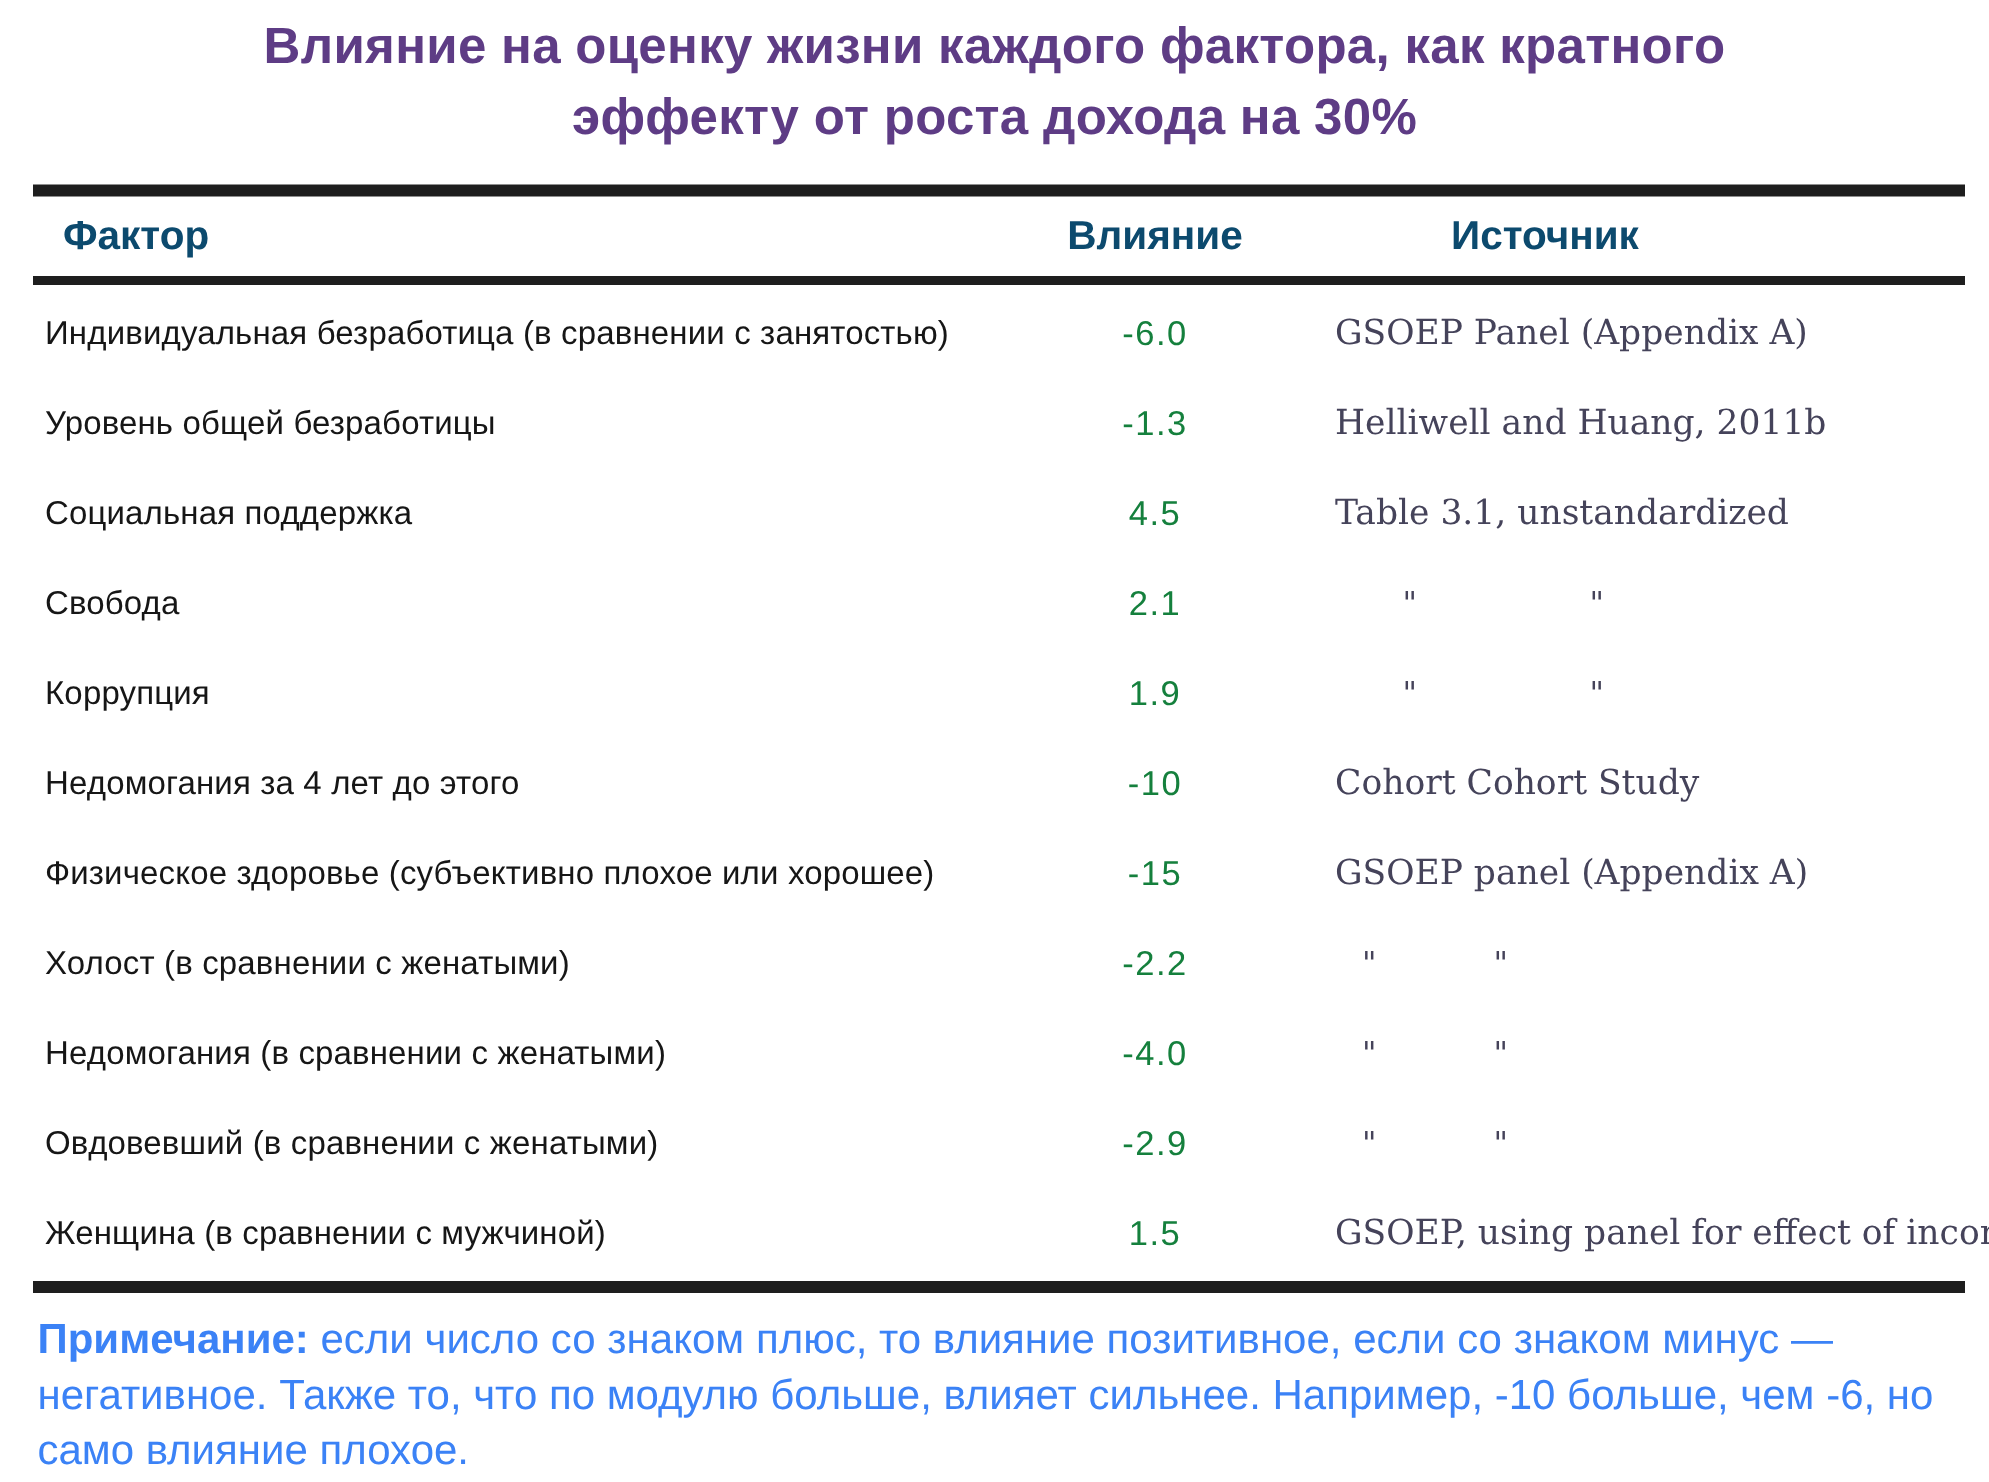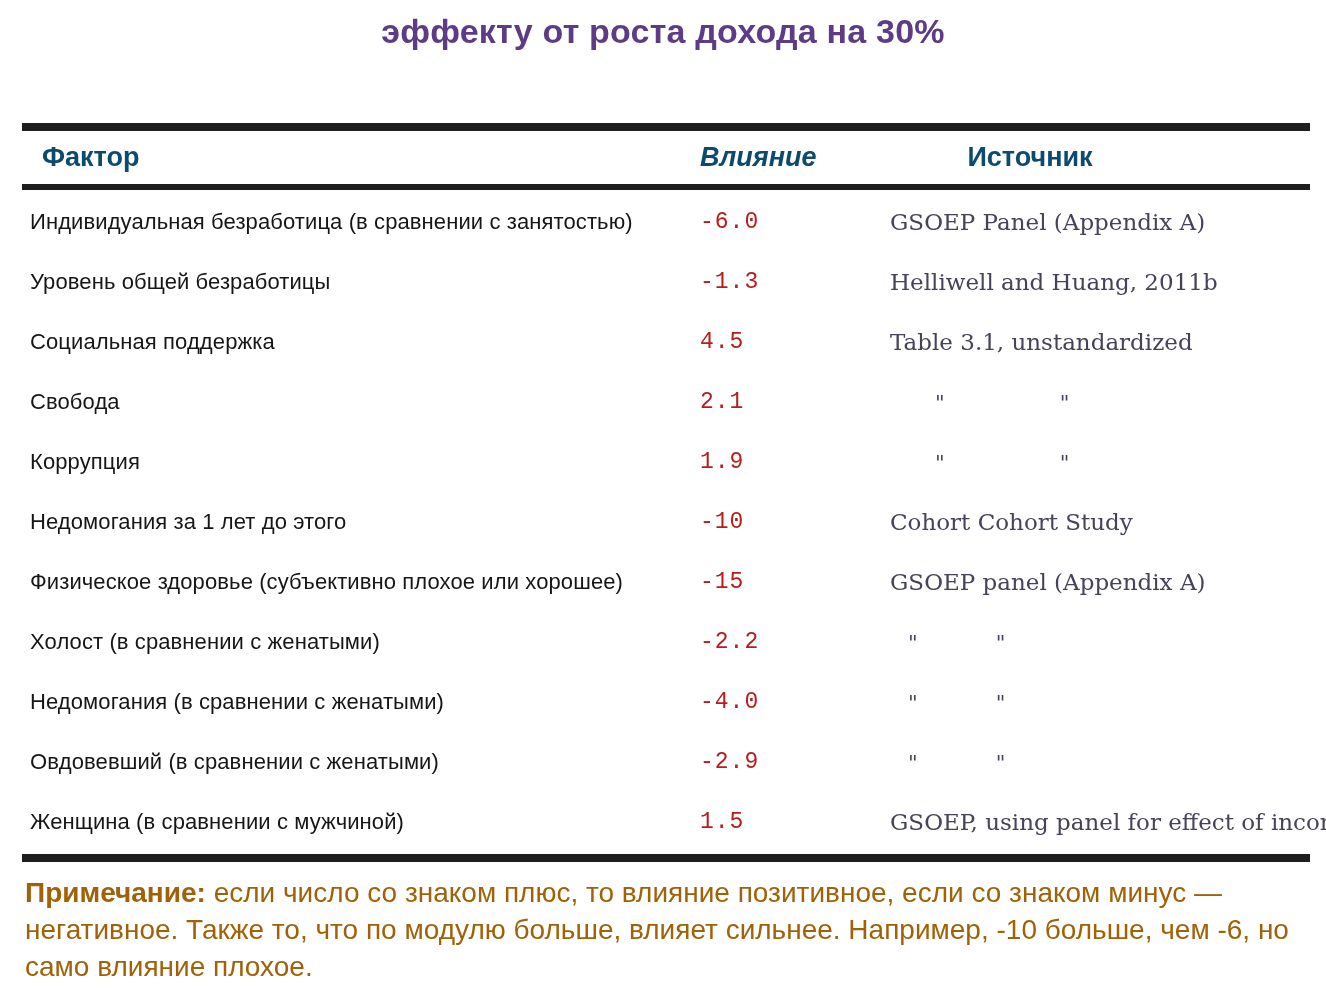--- a/index.html
+++ b/index.html
@@ -34,59 +34,60 @@
     display: grid;
     grid-template-columns: 670px 140px 1fr;
     align-items: center;
     padding-left: 30px;
   }
   .thead {
     position: absolute; top: 131px; left: 0; width: 100%; height: 53px;
   }
   .th { font-weight: 700; font-size: 27px; color: #0c4a6e; }
   .th-factor { padding-left: 12px; }
-  .th-impact { text-align: left; font-style: italic; }
+  .th-impact { text-align: center; }
   .th-source { width: 380px; text-align: center; }
 
   .tbody { position: absolute; top: 192px; left: 0; width: 100%; }
   .trow { height: 60px; }
   .td-factor {
     font-size: 22px; color: #161616; letter-spacing: 0.1px;
     white-space: nowrap;
   }
   .td-impact {
-    text-align: left;
-    font-family: Liberation Mono, monospace;
-    font-size: 23px; color: #b91c1c; letter-spacing: 1px;
+    text-align: center;
+    font-family: Liberation Sans, sans-serif;
+    font-size: 23px; color: #15803d; letter-spacing: 1px;
   }
   .td-source {
     padding-left: 50px;
     font-family: "DejaVu Serif", serif;
     font-size: 23px; color: #45435a;
     white-space: nowrap;
   }
   .ditto { display: inline-block; font-size: 21px; }
   .trow.ditto-a .ditto-1 { margin-left: 45px; }
   .trow.ditto-a .ditto-2 { margin-left: 115px; }
   .trow.ditto-b .ditto-1 { margin-left: 18px; }
   .trow.ditto-b .ditto-2 { margin-left: 78px; }
 
   
   .note {
     position: absolute; top: 874px; left: 25px; width: 1285px;
-    font-size: 28px; line-height: 37px; color: #a16207;
+    font-size: 28px; line-height: 37px; color: #3b82f6;
   }
   .note b { font-weight: 700; }
 </style>
 </head>
 <body>
 
 <div class="page">
 
   <div class="title">
+    <div>Влияние на оценку жизни каждого фактора, как кратного</div>
     <div>эффекту от роста дохода на 30%</div>
   </div>
 
   <div class="rule rule-top"></div>
 
   <div class="thead">
     <div class="th th-factor">Фактор</div>
     <div class="th th-impact">Влияние</div>
     <div class="th th-source">Источник</div>
   </div>
@@ -119,21 +120,21 @@
       <div class="td-source"><span class="ditto ditto-1">"</span><span class="ditto ditto-2">"</span></div>
     </div>
 
     <div class="trow ditto-a">
       <div class="td-factor">Коррупция</div>
       <div class="td-impact">1.9</div>
       <div class="td-source"><span class="ditto ditto-1">"</span><span class="ditto ditto-2">"</span></div>
     </div>
 
     <div class="trow">
-      <div class="td-factor">Недомогания за 1 лет до этого</div>
+      <div class="td-factor">Недомогания за 4 лет до этого</div>
       <div class="td-impact">-10</div>
       <div class="td-source">Cohort Cohort Study</div>
     </div>
 
     <div class="trow">
       <div class="td-factor">Физическое здоровье (субъективно плохое или хорошее)</div>
       <div class="td-impact">-15</div>
       <div class="td-source">GSOEP panel (Appendix A)</div>
     </div>
 

